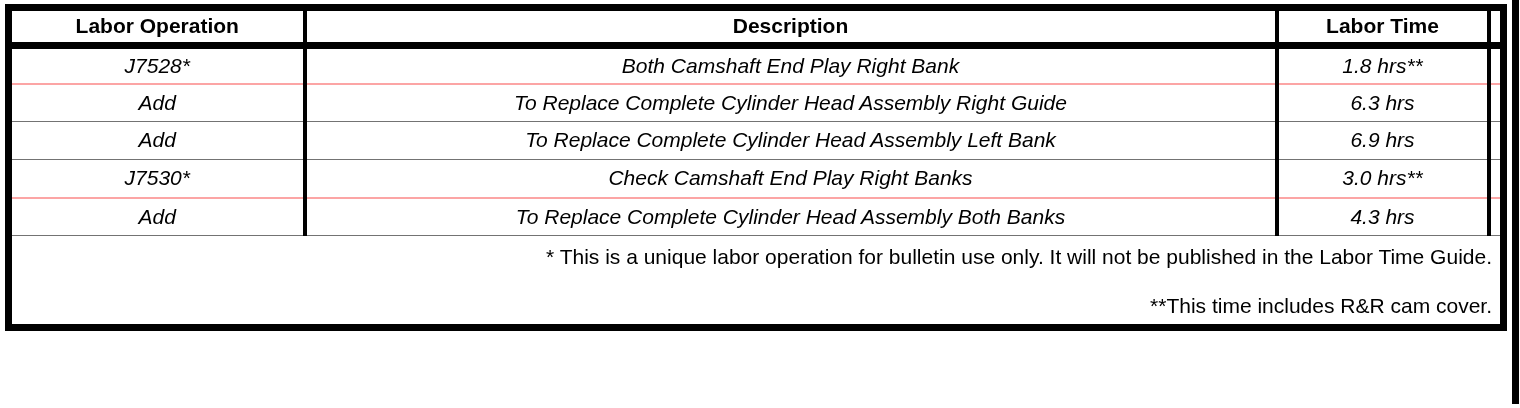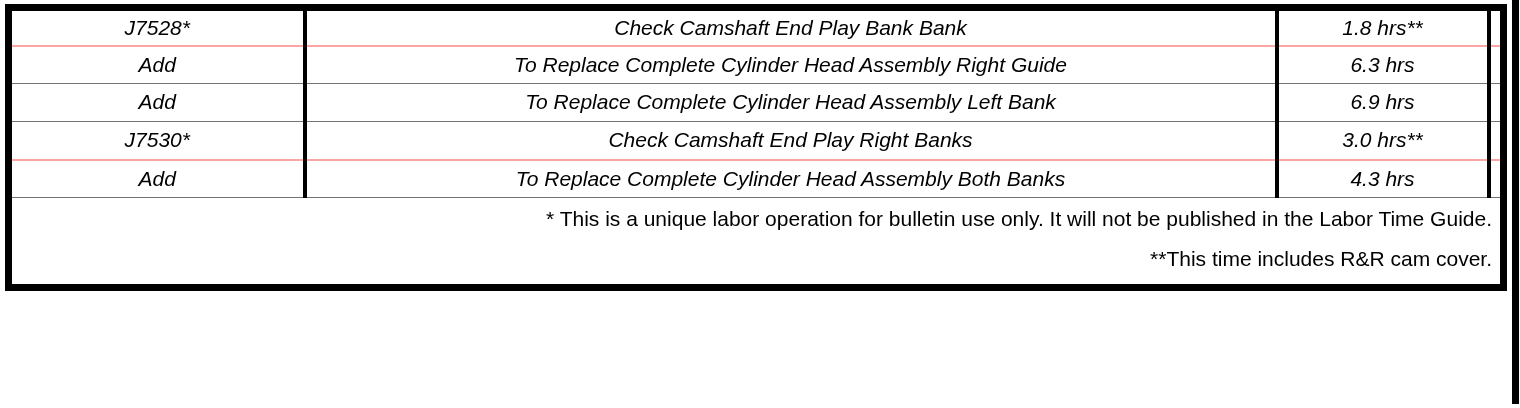--- a/index.html
+++ b/index.html
@@ -62,38 +62,44 @@
   table.labor tr.row-add   td { height: 38px; border-bottom: 1px solid #737373; font-style: italic; }
   table.labor td.notes-cell {
     height: 90px;
     text-align: right;
     vertical-align: top;
     white-space: normal;
     padding: 9px 8px 6px 8px;
     border-bottom: none;
   }
   .note-line { margin: 0; font-size: 21px; }
-  .note-line.second { margin-top: 16px; }
+  .note-line.second { margin-top: 25px; }
 </style>
 </head>
 <body>
 
 <div class="page">
 
   <table class="labor">
     <colgroup>
       <col class="c-op">
         <col class="c-desc">
         <col class="c-time">
         <col class="c-sp">
     </colgroup>
     <tbody>
+        <tr>
+      <th>Labor Operation</th>
+      <th>Description</th>
+      <th>Labor Time</th>
+      <th></th>
+    </tr>
     <tr class="row-check">
       <td>J7528*</td>
-      <td>Check Camshaft End Play Bank Bank</td>
+      <td>Both Camshaft End Play Right Bank</td>
       <td>1.8 hrs**</td>
       <td></td>
     </tr>
     <tr class="row-add">
       <td>Add</td>
       <td>To Replace Complete Cylinder Head Assembly Right Guide</td>
       <td>6.3 hrs</td>
       <td></td>
     </tr>
     <tr class="row-add">

